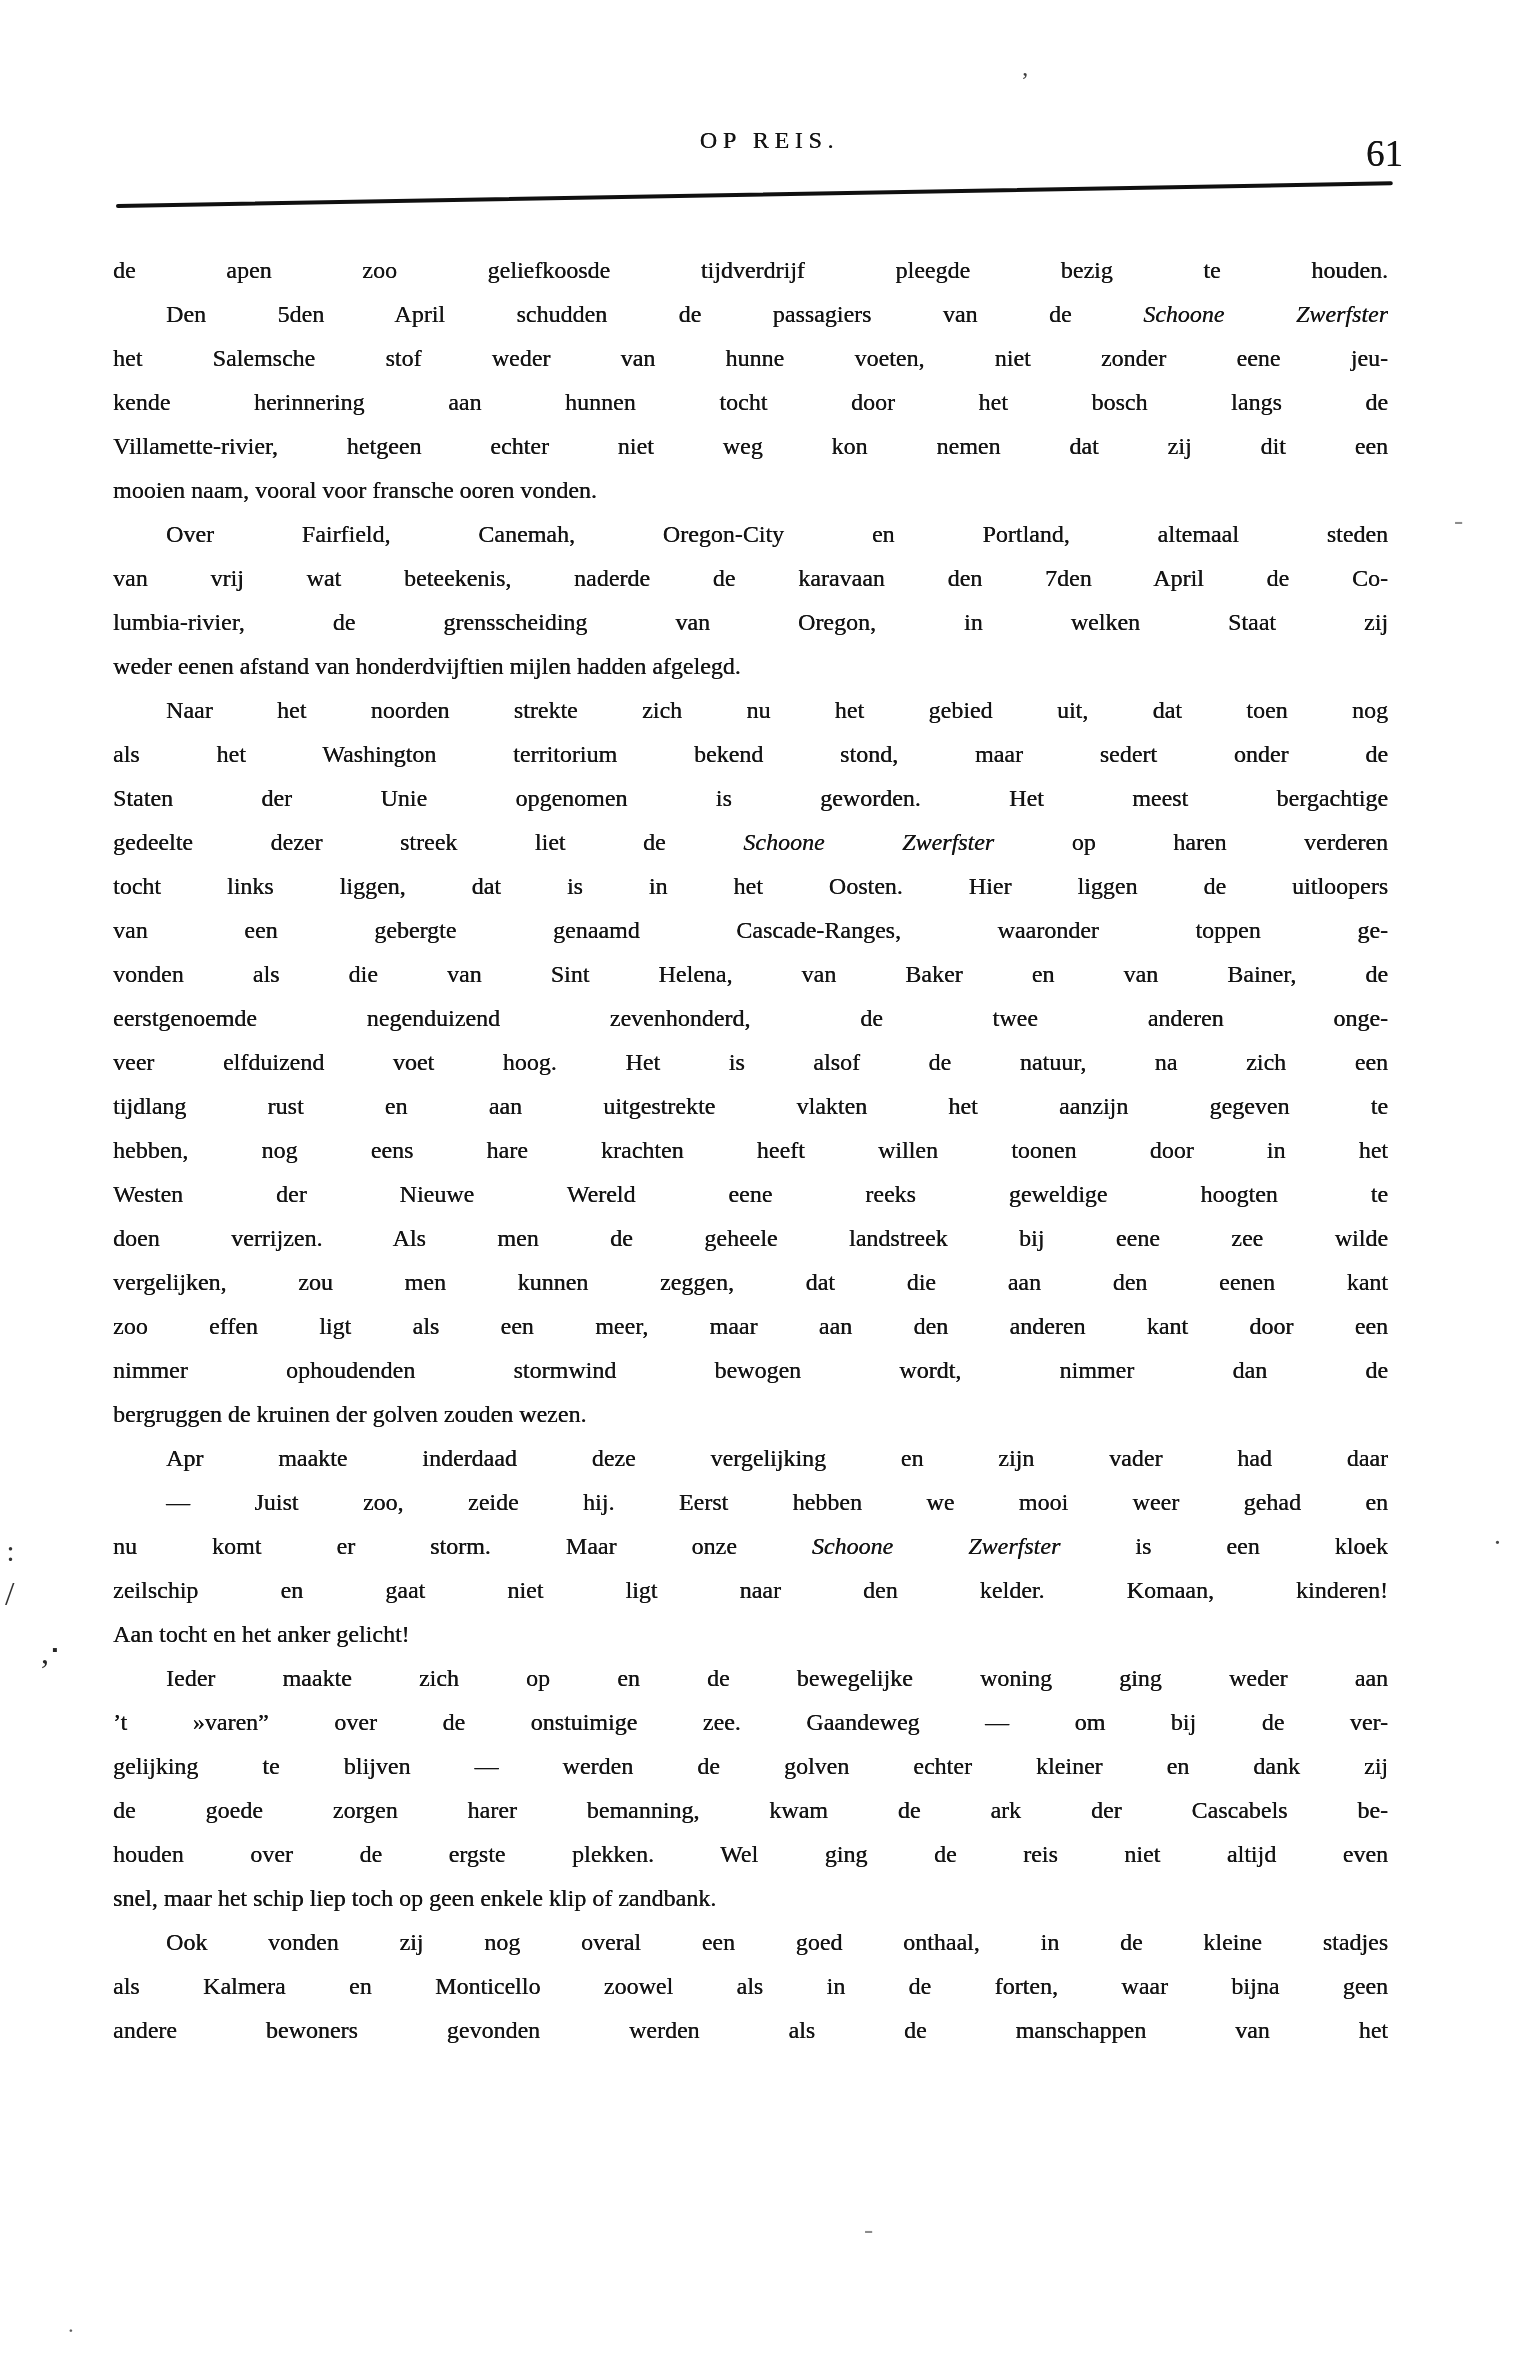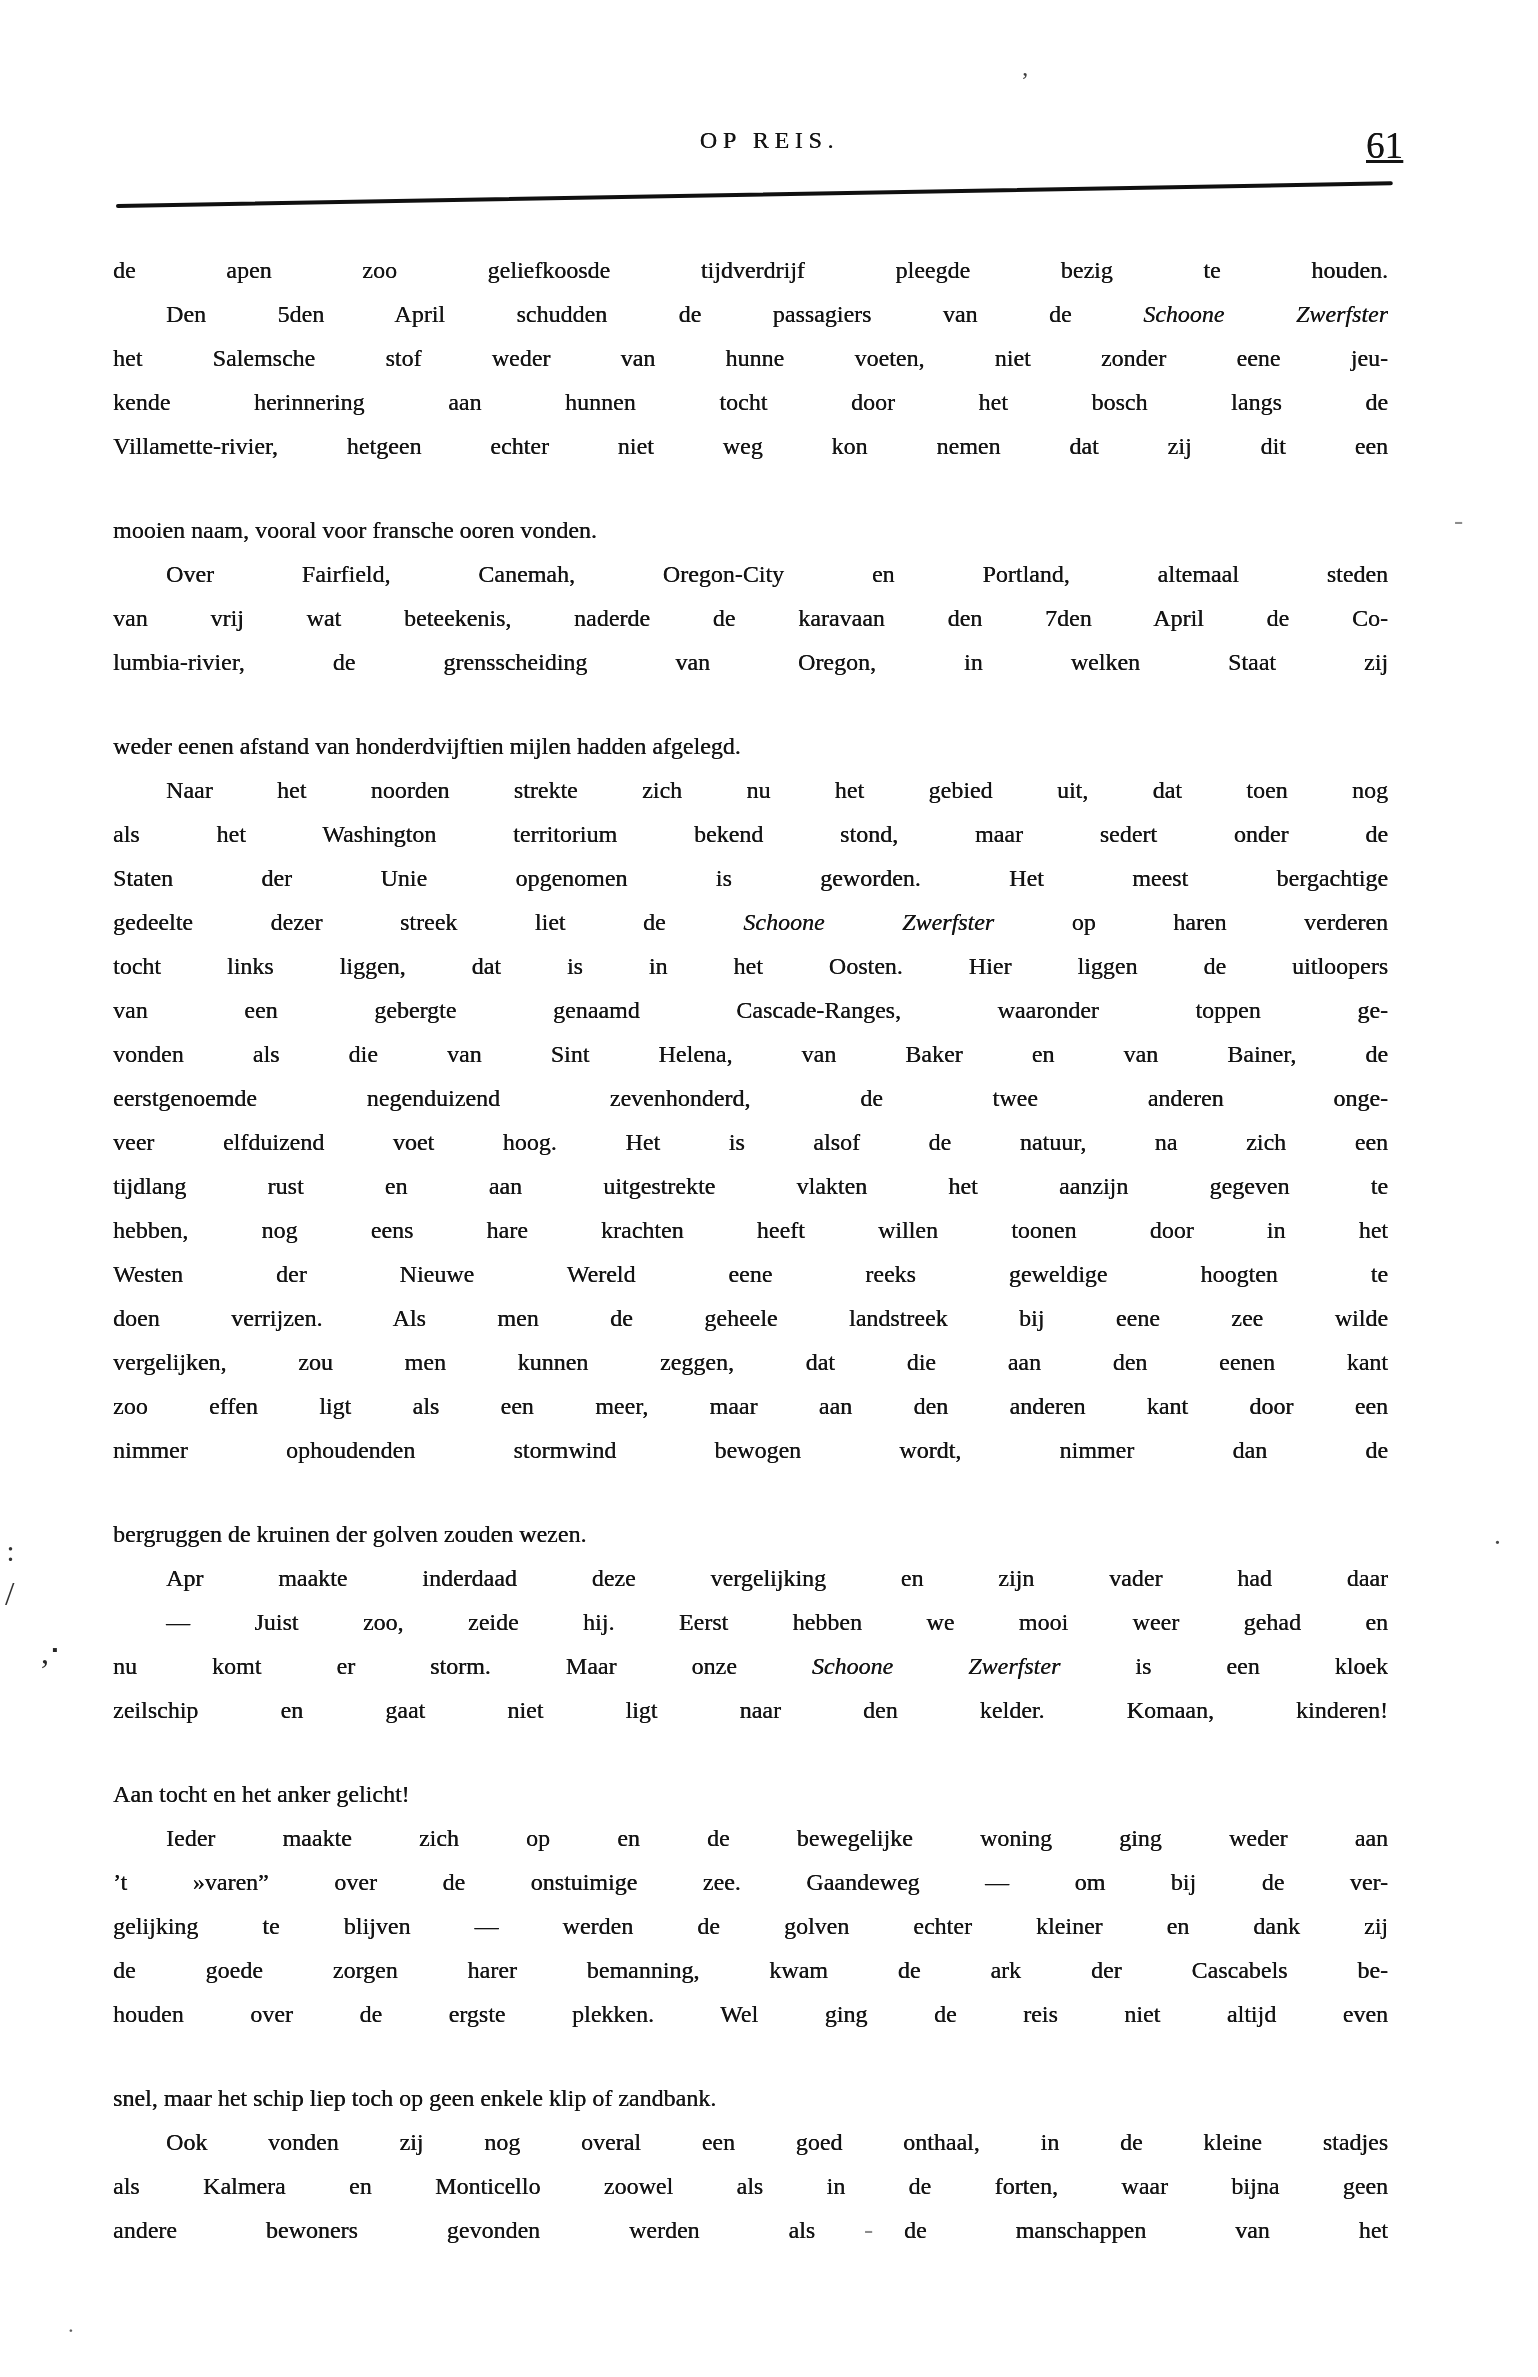--- a/index.html
+++ b/index.html
@@ -19,25 +19,24 @@
     top: 127px;
     left: 0;
     width: 100%;
     text-align: center;
     font-size: 24px;
     letter-spacing: 5.7px;
     text-shadow: 0.3px 0 0 currentColor;
   }
   .page-num {
     position: absolute;
-    top: 124px;
+    top: 132px;
     right: 136px;
     font-size: 37px;
     text-shadow: 0.3px 0 0 currentColor;
-    text-decoration: underline;
   }
   .header-rule {
     position: absolute;
     left: 116px;
     top: 204px;
     width: 1277px;
     height: 4px;
     background: #101010;
     border-radius: 2.4px;
     transform: rotate(-1.02deg);
@@ -54,21 +53,20 @@
   }
   .line {
     height: 44px;
     overflow: hidden;
     text-align: justify;
     text-align-last: justify;
     -moz-text-align-last: justify;
   }
   .line.last {
     text-align-last: left;
-    margin-top: 40px;
     -moz-text-align-last: left;
   }
   .line.indent {
     padding-left: 53px;
     box-sizing: border-box;
   }
   .italic { font-style: italic; }
   .artifact {
     position: absolute;
     color: #1c1c1c;

